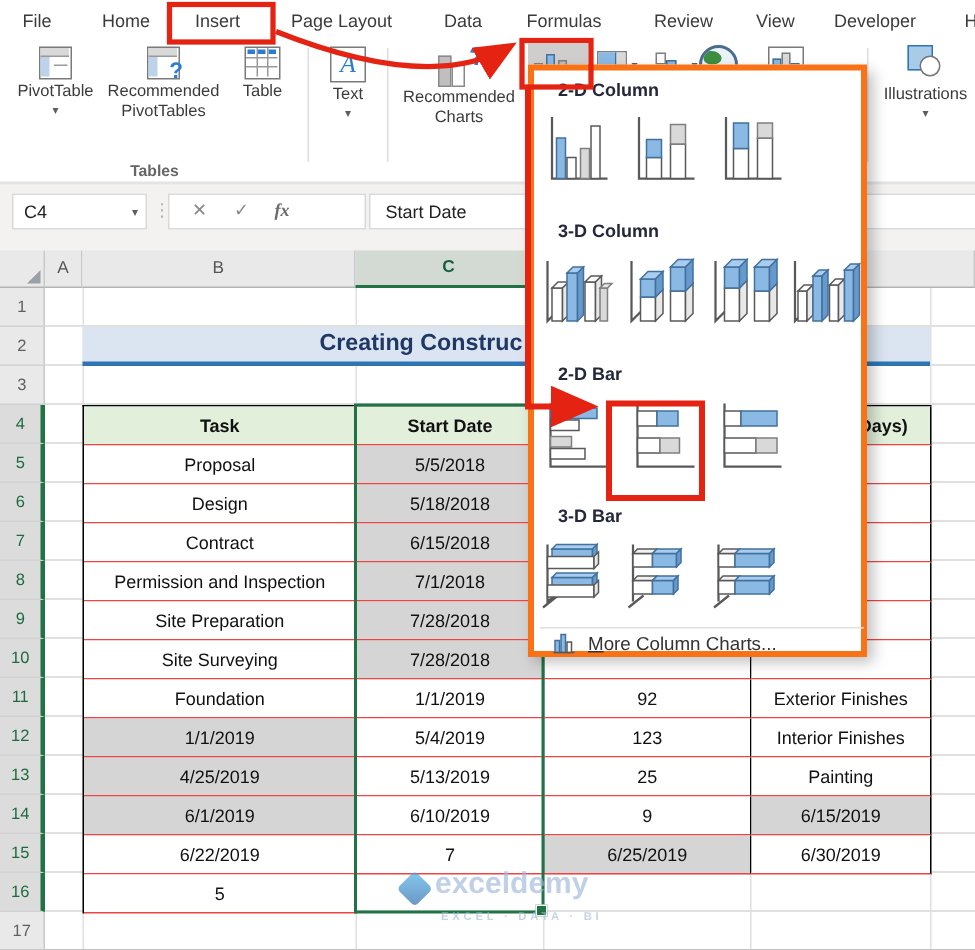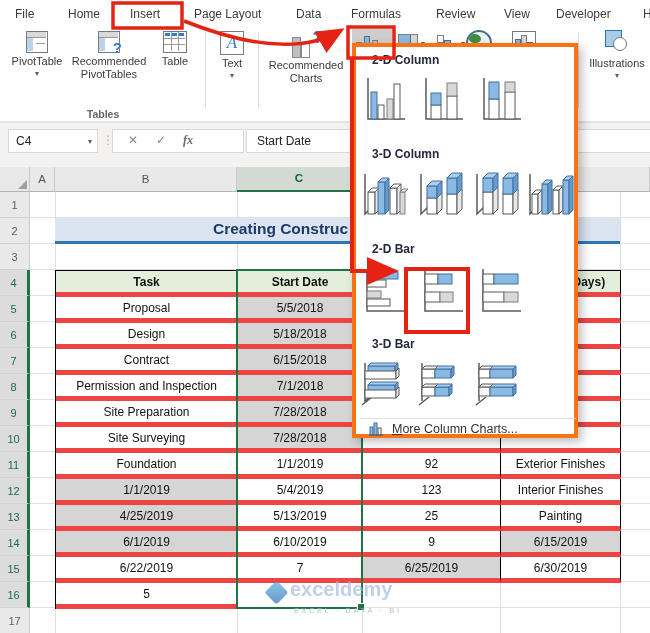--- a/index.html
+++ b/index.html
@@ -34,21 +34,21 @@
      background:repeating-linear-gradient(to bottom,transparent 0 25px,#e0e0e0 25px 26px);}
   .vline{position:absolute;top:192px;height:441px;width:1px;background:#e0e0e0;}
   
   #title-banner{position:absolute;left:55px;top:218px;width:565px;height:23px;background:#dbe5f1;
      border-bottom:3px solid #2e75b6;z-index:2;}
   #title-banner span{position:absolute;left:158px;top:2px;font-size:15.5px;font-weight:bold;color:#1f3864;white-space:nowrap;}
   
   #task-table{position:absolute;left:55px;top:270px;width:565px;display:grid;
      grid-template-columns:182px 125px 138px 120px;grid-auto-rows:26px;z-index:2;
      border-top:1px solid #000;border-left:1px solid #000;box-sizing:content-box;}
-  .tcell{box-sizing:border-box;border-right:1px solid #000;border-bottom:5px solid #ef4444;background:#fff;
+  .tcell{box-sizing:border-box;border-right:1px solid #000;border-bottom:1px solid #ef4444;background:#fff;
      display:flex;align-items:center;justify-content:center;font-size:12px;color:#111;white-space:nowrap;}
   .th{background:#e2efda;font-weight:bold;}
   .sel-fill{background:#d5d5d5;}
   #sel-border{position:absolute;left:236px;top:269px;width:127px;height:340px;border:2px solid #217346;
      box-sizing:border-box;z-index:3;pointer-events:none;}
   #fill-handle{position:absolute;right:-4px;bottom:-4px;width:6px;height:6px;background:#217346;border:1px solid #fff;}
   
   #watermark{position:absolute;left:268px;top:580px;z-index:4;opacity:.65;pointer-events:none;}
   #wm-logo{position:absolute;left:0;top:4px;width:17px;height:17px;transform:rotate(45deg);
      background:linear-gradient(135deg,#45aee4,#1b5ea8);border-radius:3px;}

